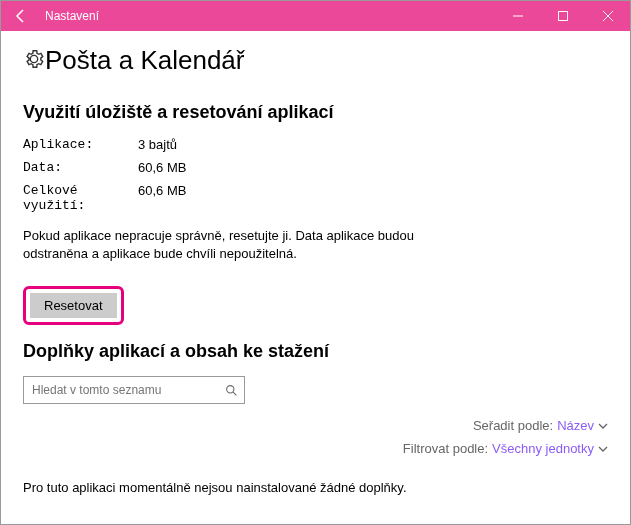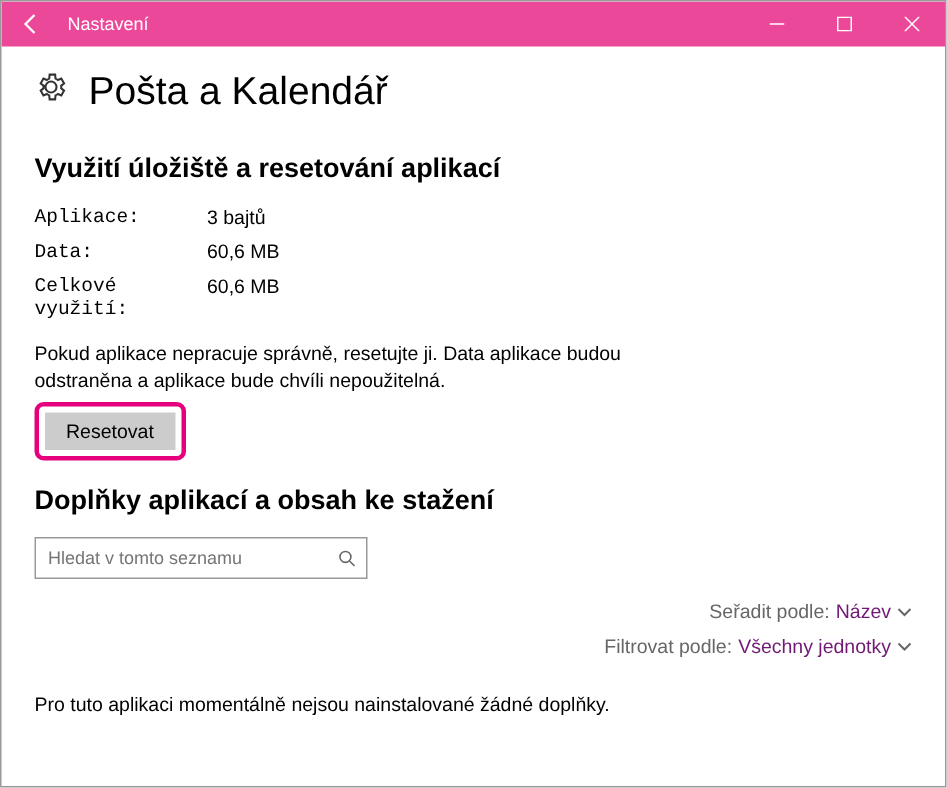--- a/index.html
+++ b/index.html
@@ -48,21 +48,20 @@
     }
     .winbtn svg { display:block }
 
     .content {
       padding: 12px 22px 0 22px;
       color: #000;
     }
     .header-row {
       display: flex;
       align-items: center;
-      gap: 14px;
       padding: 2px 0 10px 0;
     }
     .header-row .gear {
       color: #333;
     }
     .header-row h1 {
       font-size: 26px;
       font-weight: 400;
     }
 
@@ -86,21 +85,21 @@
       font-size: 13px;
       margin-top: 14px;
       max-width: 440px;
       line-height: 1.35;
     }
 
     .reset-highlight {
       display: inline-block;
       border: 3px solid #e6007e;
       border-radius: 6px;
-      margin-top: 6px;
+      margin-top: 24px;
       padding: 4px;
     }
     .reset-btn {
       background: #cccccc;
       border: none;
       font-size: 13px;
       padding: 5px 14px;
       cursor: pointer;
       min-width: 78px;
       text-align: left;
@@ -128,21 +127,21 @@
     .sort-row {
       font-size: 13px;
       color: #666;
       margin-top: 14px;
       display: flex;
       align-items: center;
       gap: 4px;
       justify-content: flex-end;
     }
     .sort-val {
-      color: #701a75;
+      color: #8b5cf6;
     }
     .chev { display:flex; color:#666 }
 
     .note {
       font-size: 13px;
       margin-top: 24px;
     }
   </style>
 </head>
 <body>

